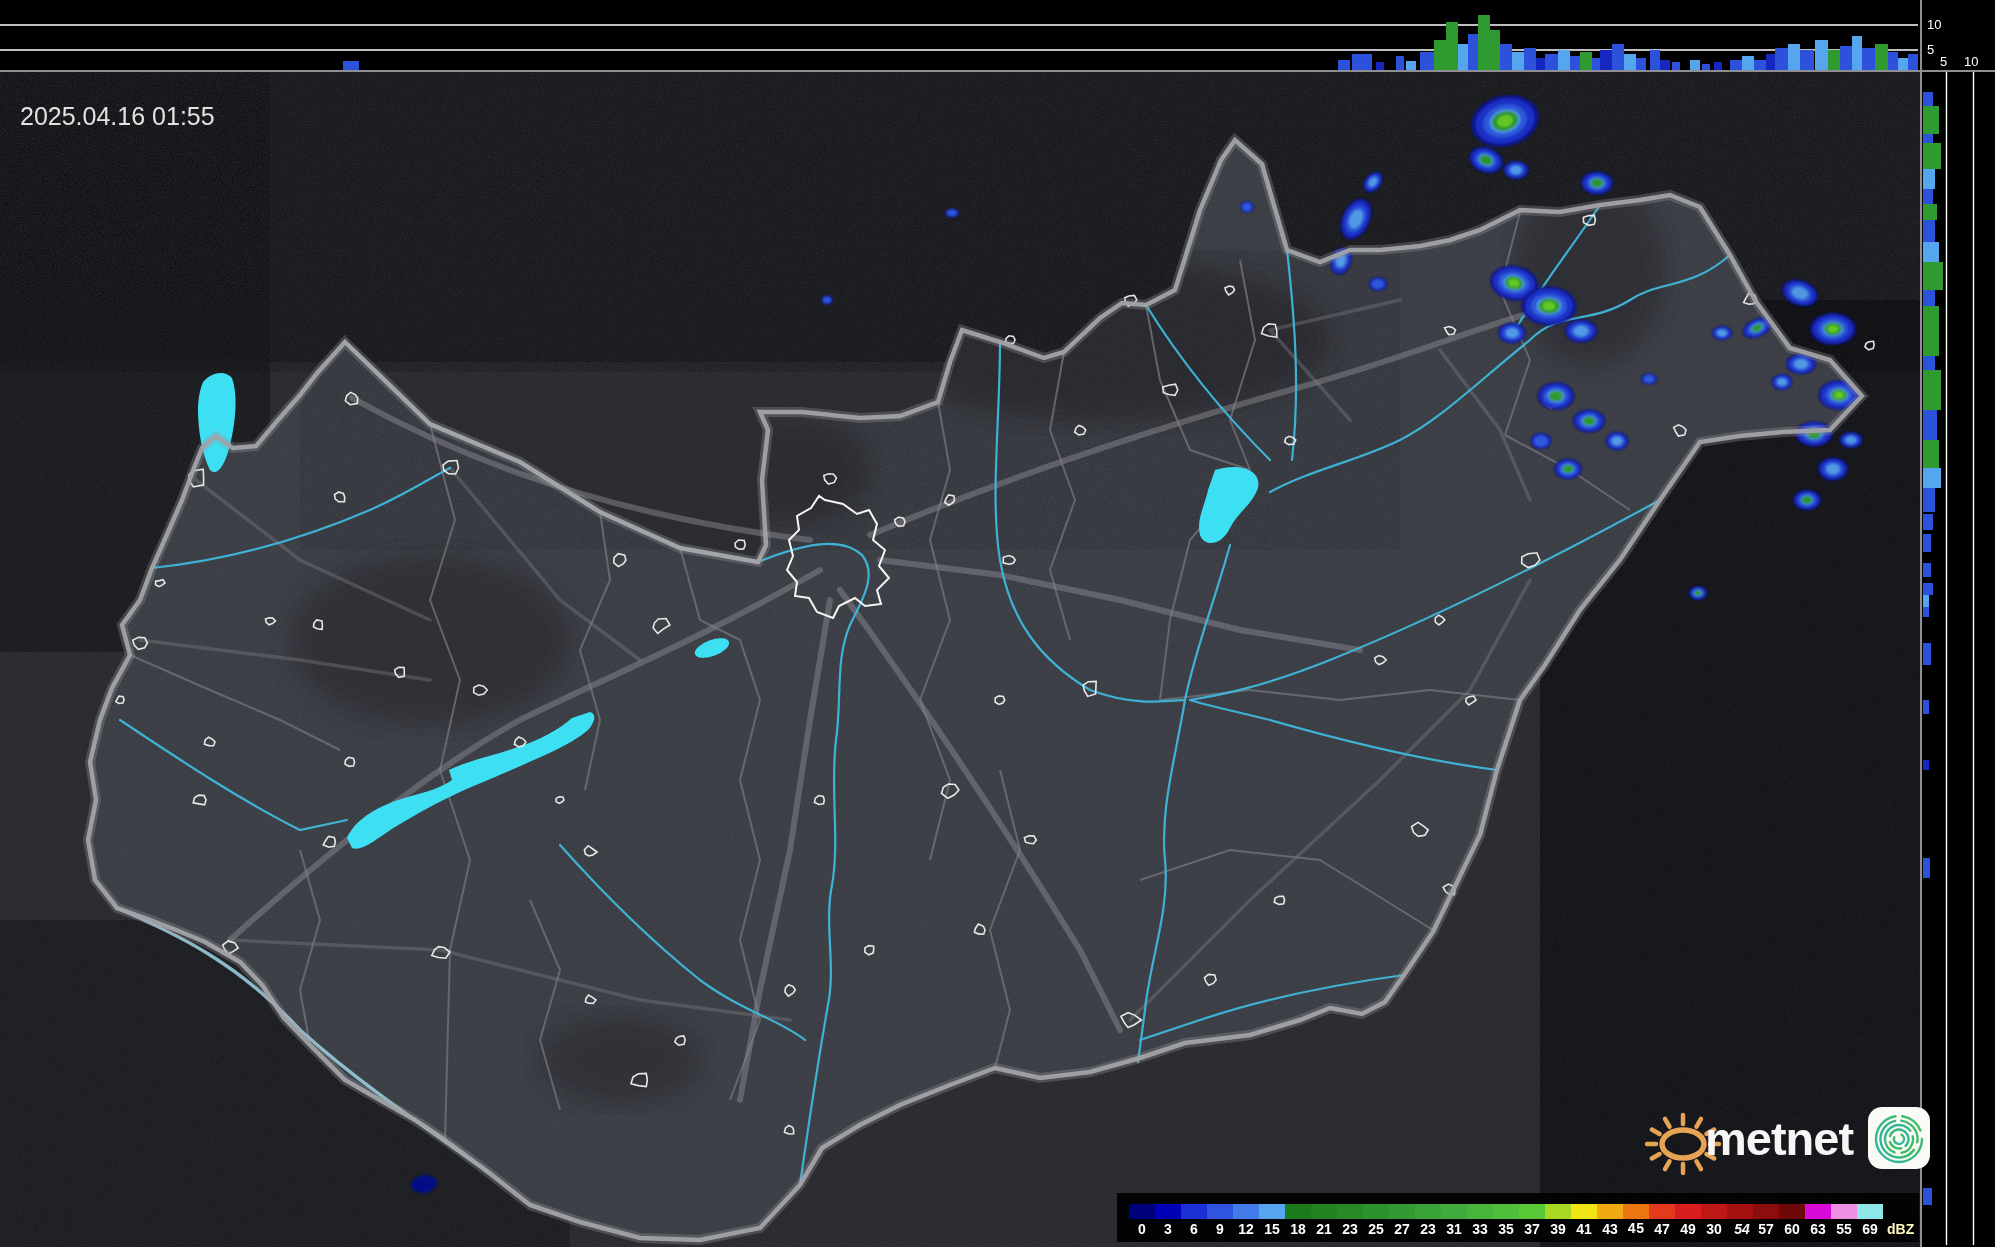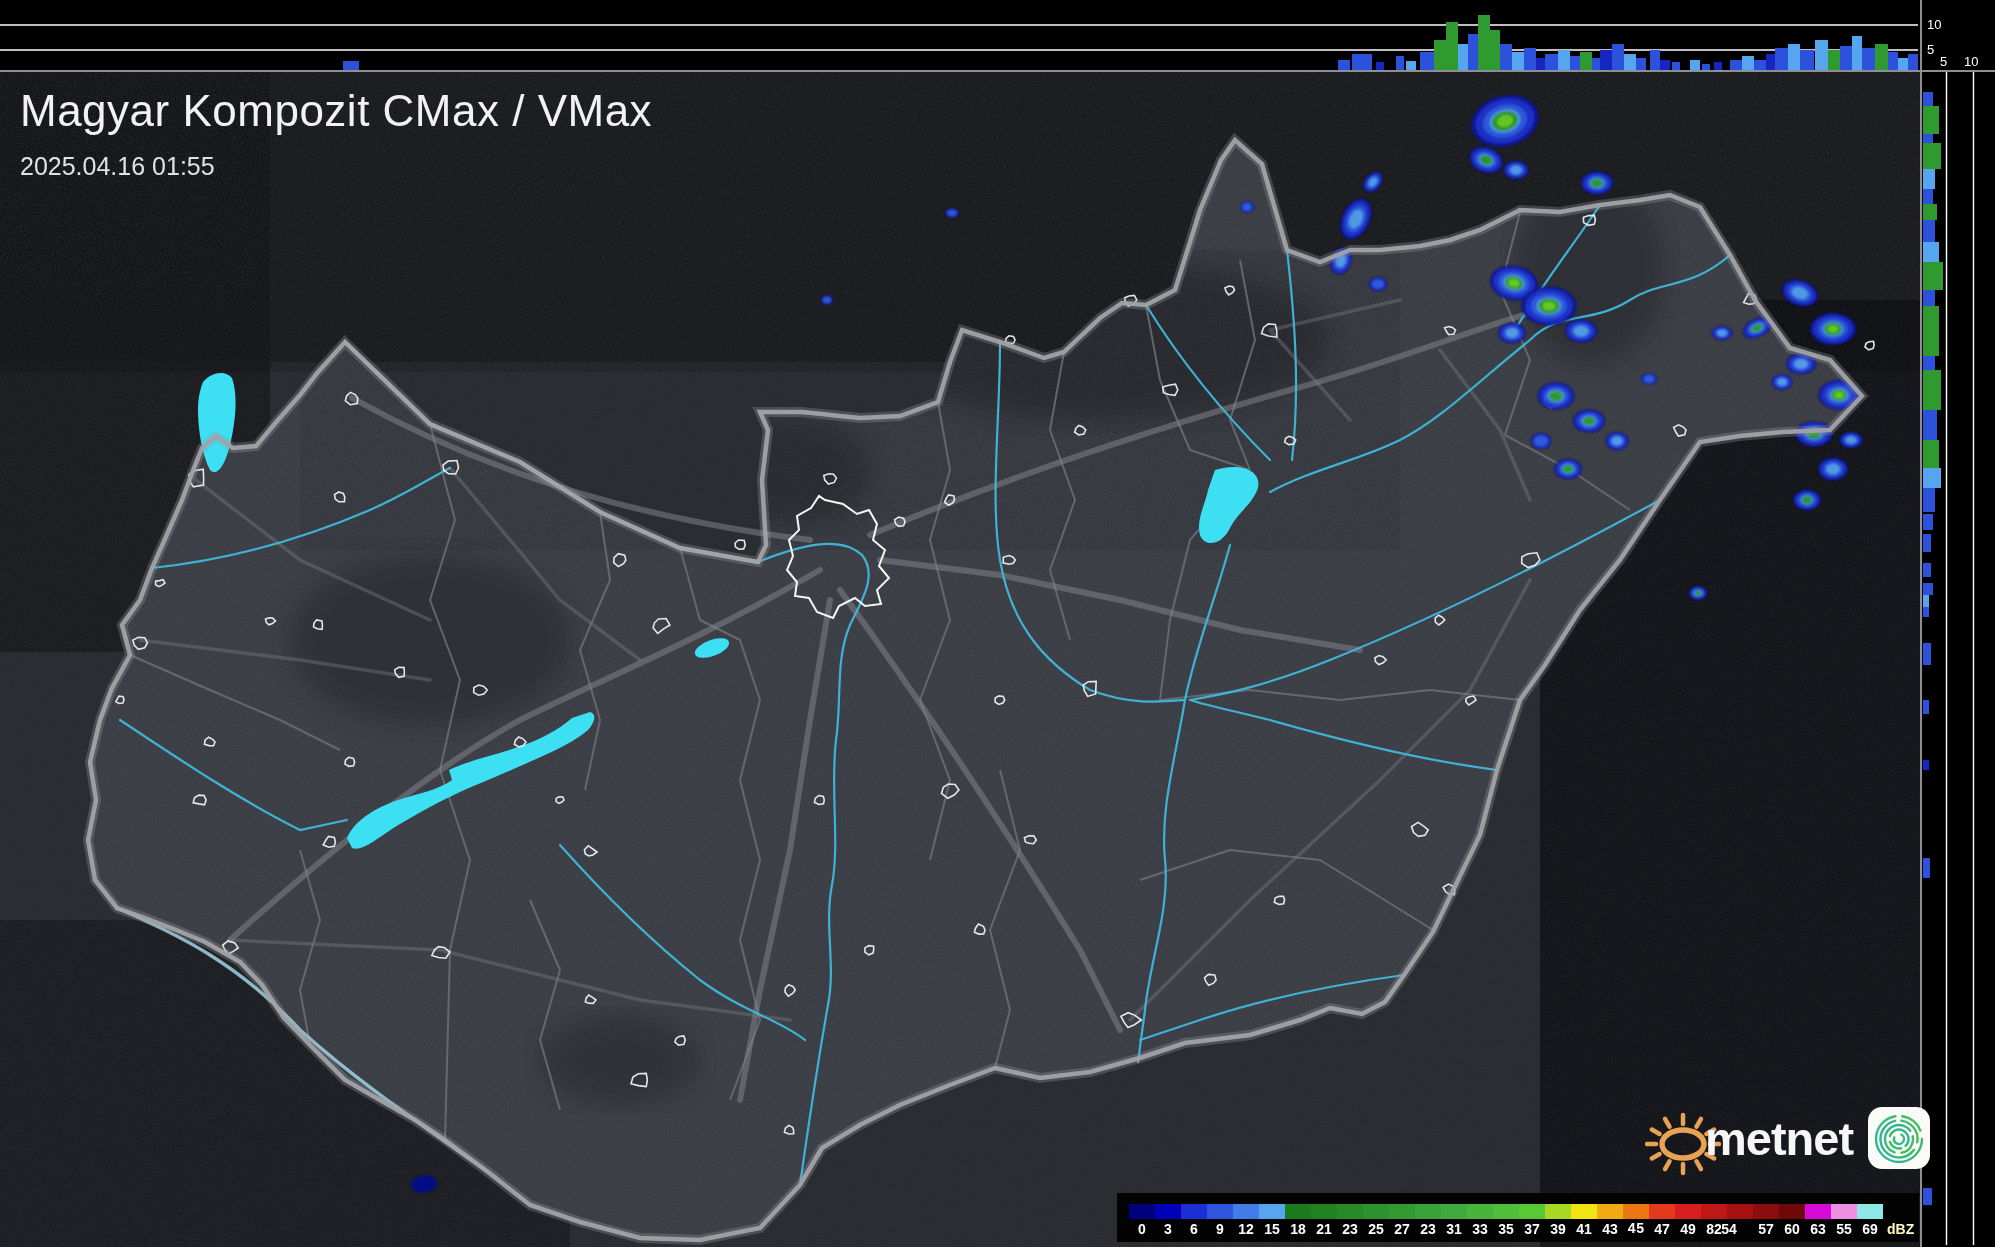--- a/index.html
+++ b/index.html
@@ -525,21 +525,20 @@
           <rect x="1" y="571" width="8" height="22" fill="#2c52dc"></rect>
           <rect x="1" y="628" width="6" height="14" fill="#2c52dc"></rect>
           <rect x="1" y="688" width="6" height="10" fill="#1626c0"></rect>
           <rect x="1" y="786" width="7" height="20" fill="#2c52dc"></rect>
           <rect x="1" y="1116" width="9" height="17" fill="#2c52dc"></rect>
         </g>
     </svg>
   </div>
 
   <div id="titleblock">
-    <h1>Magyar Kompozit CMax / VMax</h1>
     <div id="timestamp">2025.04.16 01:55</div>
   </div>
 
   <div id="legend">
     <div id="legend-bar">
         <span style="background: rgb(0, 0, 125);"></span>
         <span style="background: rgb(0, 0, 185);"></span>
         <span style="background: rgb(27, 47, 212);"></span>
         <span style="background: rgb(47, 85, 222);"></span>
         <span style="background: rgb(67, 124, 232);"></span>
@@ -585,22 +584,22 @@
         <span class="lt" style="left: 325px;">31</span>
         <span class="lt" style="left: 351px;">33</span>
         <span class="lt" style="left: 377px;">35</span>
         <span class="lt" style="left: 403px;">37</span>
         <span class="lt" style="left: 429px;">39</span>
         <span class="lt" style="left: 455px;">41</span>
         <span class="lt" style="left: 481px;">43</span>
         <span class="lt" style="left: 507px; font-family: Liberation Mono, monospace;">45</span>
         <span class="lt" style="left: 533px;">47</span>
         <span class="lt" style="left: 559px;">49</span>
-        <span class="lt" style="left: 585px;">82</span>
-        <span class="lt" style="left: 600px;">54</span>
+        <span class="lt" style="left: 585px;">30</span>
+        <span class="lt" style="left: 613px; font-style: italic;">54</span>
         <span class="lt" style="left: 637px;">57</span>
         <span class="lt" style="left: 663px;">60</span>
         <span class="lt" style="left: 689px;">63</span>
         <span class="lt" style="left: 715px;">55</span>
         <span class="lt" style="left: 741px;">69</span>
       </div>
   </div>
 
   <div id="logo">
     <svg width="76" height="84" viewBox="0 0 76 84">

